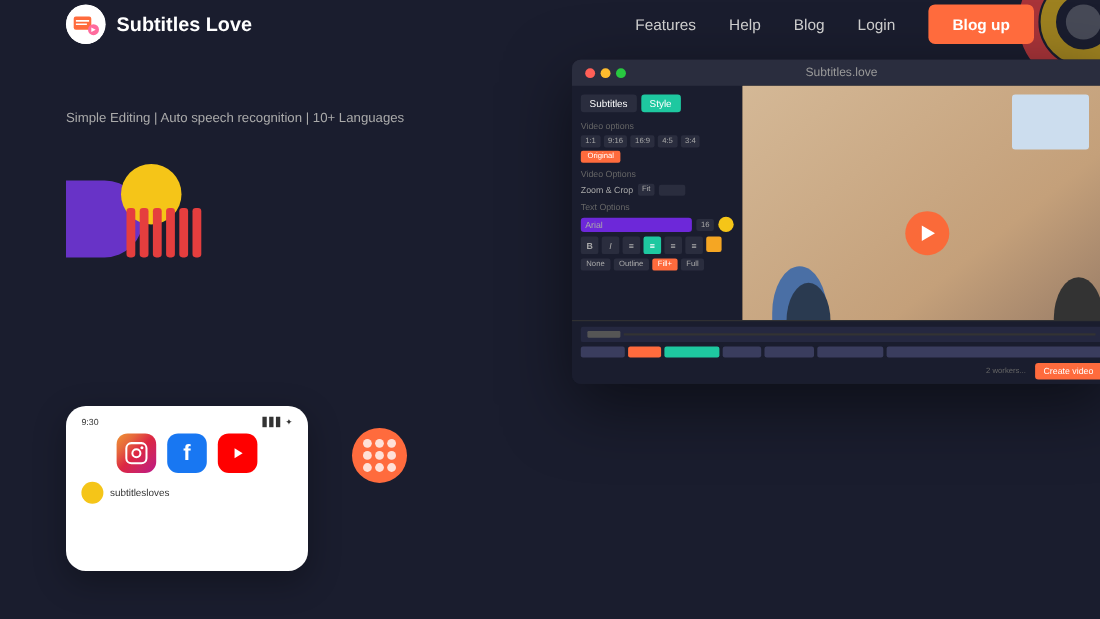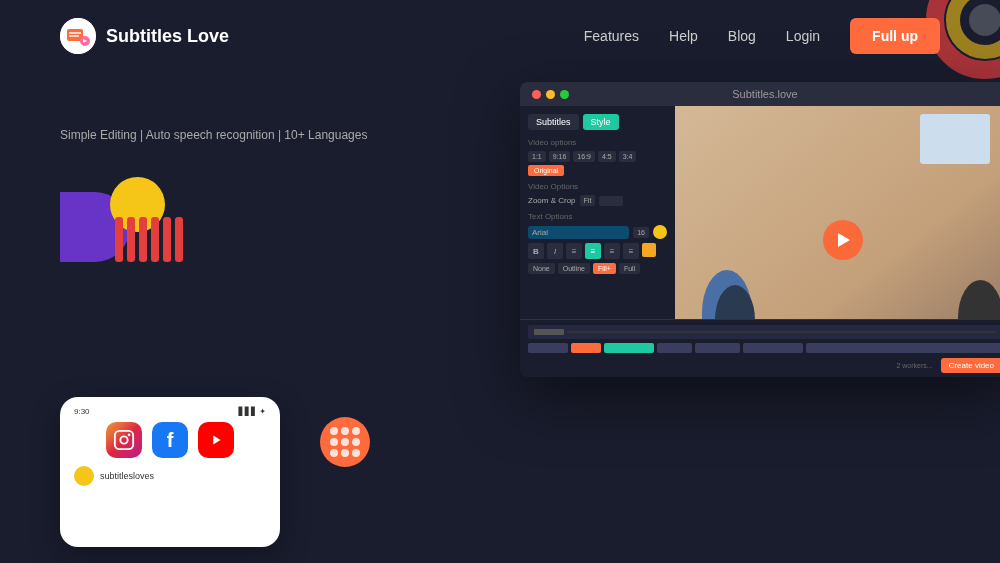--- a/index.html
+++ b/index.html
@@ -11,21 +11,21 @@
       font-family: 'Segoe UI', Arial, sans-serif;
       color: #fff;
       position: relative;
     }
 
     
     nav {
       display: flex;
       align-items: center;
       justify-content: space-between;
-      padding: 18px 60px;
+      padding: 4px 60px;
       position: relative;
       z-index: 10;
     }
     .logo-area {
       display: flex;
       align-items: center;
       gap: 10px;
     }
     .logo-icon {
       width: 36px;
@@ -215,21 +215,21 @@
       border-radius: 2px;
       font-size: 7px;
     }
     .options-row {
       display: flex;
       gap: 4px;
       align-items: center;
       margin-bottom: 4px;
     }
     .opt-select {
-      background: #0c4a6e;
+      background: #6d28d9;
       color: #aaa;
       border: none;
       border-radius: 3px;
       font-size: 8px;
       padding: 2px 4px;
       flex: 1;
     }
     .text-opts {
       display: flex;
       gap: 3px;
@@ -483,21 +483,21 @@
         <path d="M23 21 L27 23 L23 25 Z" fill="#fff"></path>
       </svg>
     </div>
     <span class="logo-text">Subtitles Love</span>
   </div>
   <div class="nav-links">
     <a href="#">Features</a>
     <a href="#">Help</a>
     <a href="#">Blog</a>
     <a href="#">Login</a>
-    <button class="btn-signup">Full up</button>
+    <button class="btn-signup">Blog up</button>
   </div>
 </nav>
 
 <div class="deco-top-right">
   <svg width="100" height="110" viewBox="0 0 100 110">
     <circle cx="85" cy="20" r="50" fill="none" stroke="#e53e3e" stroke-width="18" opacity="0.7"></circle>
     <circle cx="85" cy="20" r="32" fill="none" stroke="#f5c518" stroke-width="14" opacity="0.6"></circle>
     <circle cx="85" cy="20" r="16" fill="#fff" opacity="0.2"></circle>
   </svg>
 </div>

